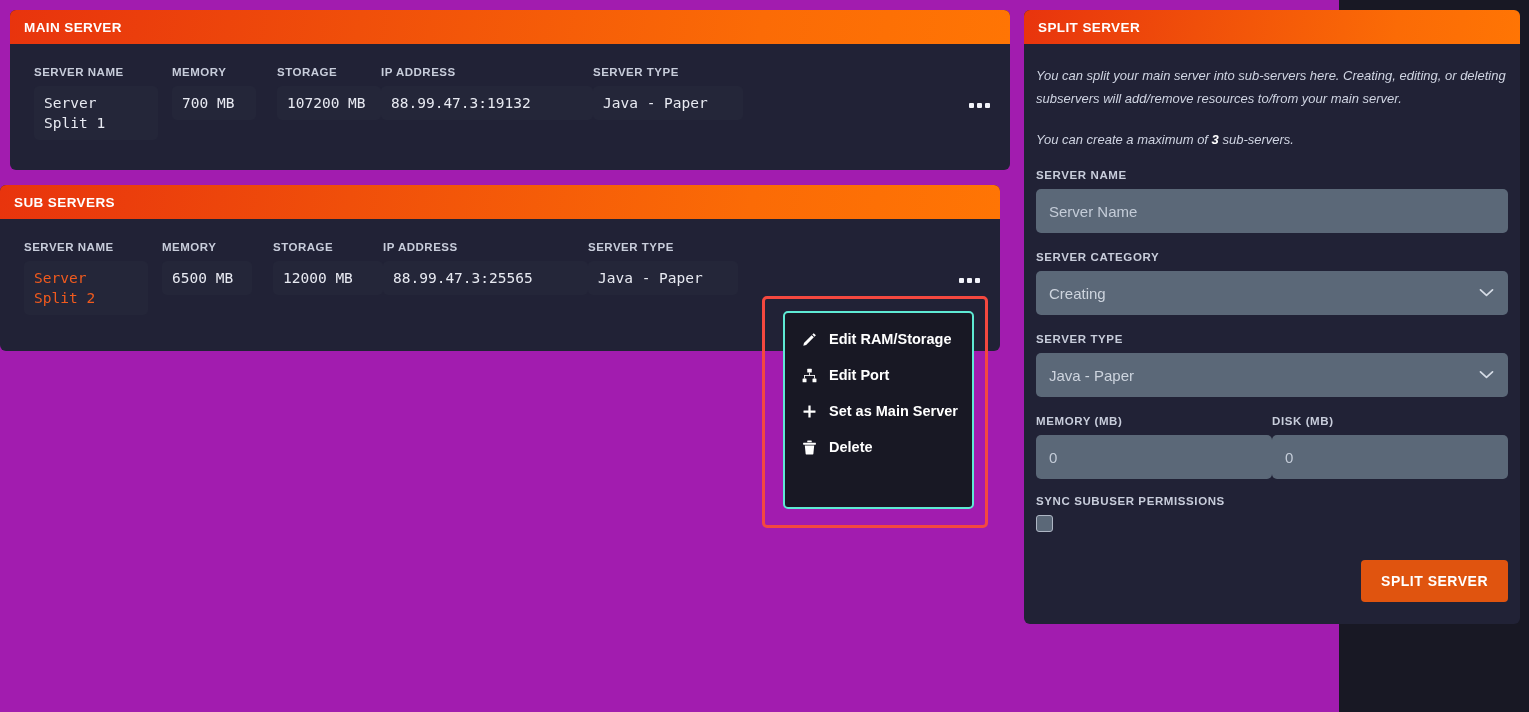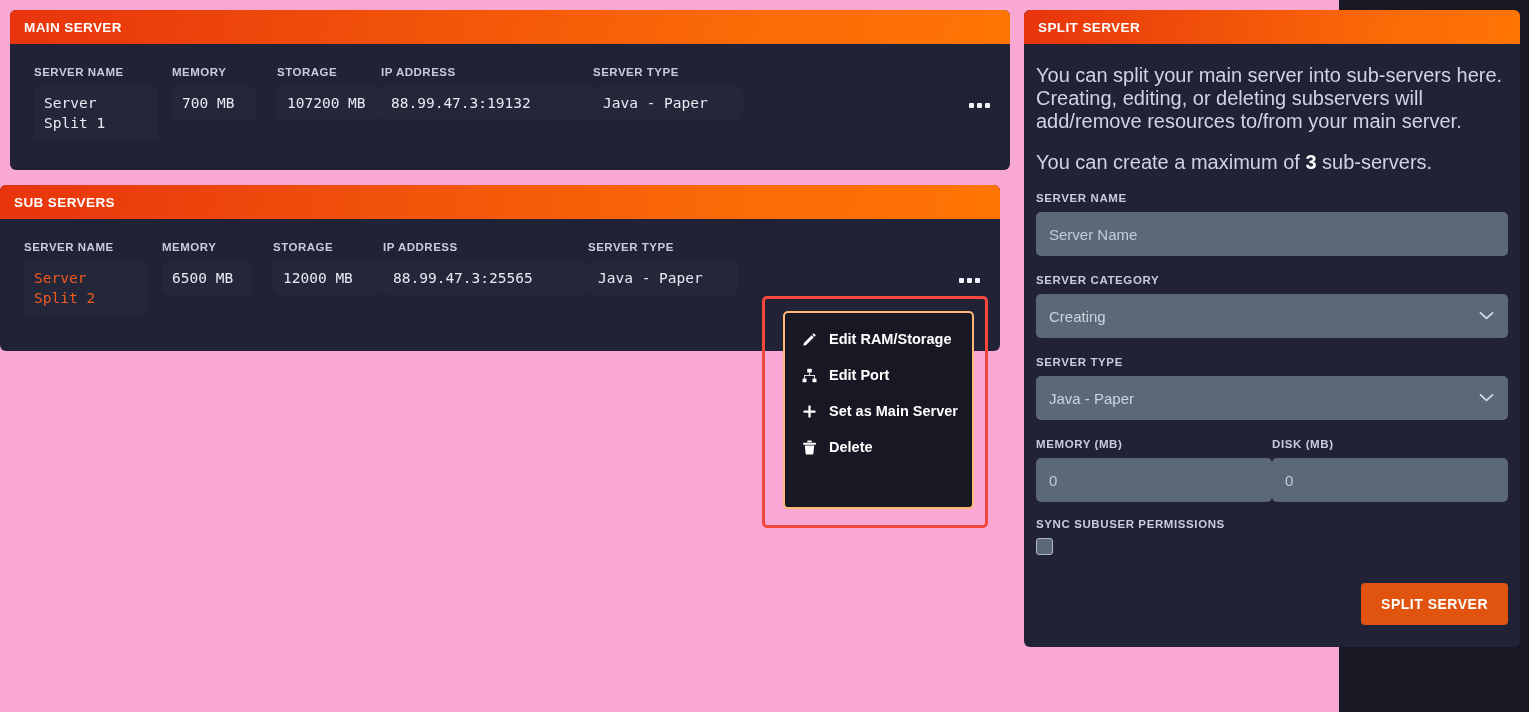--- a/index.html
+++ b/index.html
@@ -9,21 +9,21 @@
     height: 712px;
     background: #181824;
     font-family: "Liberation Sans", sans-serif;
     overflow: hidden;
   }
 
   .page {
     position: relative;
     width: 1339px;
     height: 712px;
-    background: #f9a8d4;
+    background: #a21caf;
   }
 
   
   .card {
     position: absolute;
     background: #212236;
     border-radius: 6px;
     overflow: visible;
   }
   .card-header {
@@ -114,21 +114,21 @@
     z-index: 40;
     pointer-events: none;
   }
   .ctx-menu {
     position: absolute;
     left: 783px;
     top: 311px;
     width: 191px;
     height: 198px;
     background: #181824;
-    border: 2px solid #fdba74;
+    border: 2px solid #5eead4;
     border-radius: 5px;
     z-index: 41;
     padding: 8px 0;
   }
   .ctx-item {
     display: flex;
     align-items: center;
     height: 36px;
     padding: 0 12px 0 16px;
     gap: 12px;
@@ -156,23 +156,24 @@
     position: absolute;
     left: 1024px;
     top: 10px;
     width: 496px;
     background: #212236;
     border-radius: 6px;
   }
   .panel-body { padding: 20px 12px 22px 12px; }
   .panel-desc {
     color: #cfd4e2;
-    font-size: 20px;
+    font-size: 13px;
     line-height: 23px;
     padding: 0 0 0 0;
+    font-style: italic;
   }
   .panel-desc.second { margin-top: 18px; }
   .panel-desc b { color: #ffffff; font-weight: bold; }
 
   .field { margin-top: 18px; }
   .field-label {
     color: #c8cddb;
     font-size: 11.5px;
     font-weight: bold;
     letter-spacing: 0.6px;

